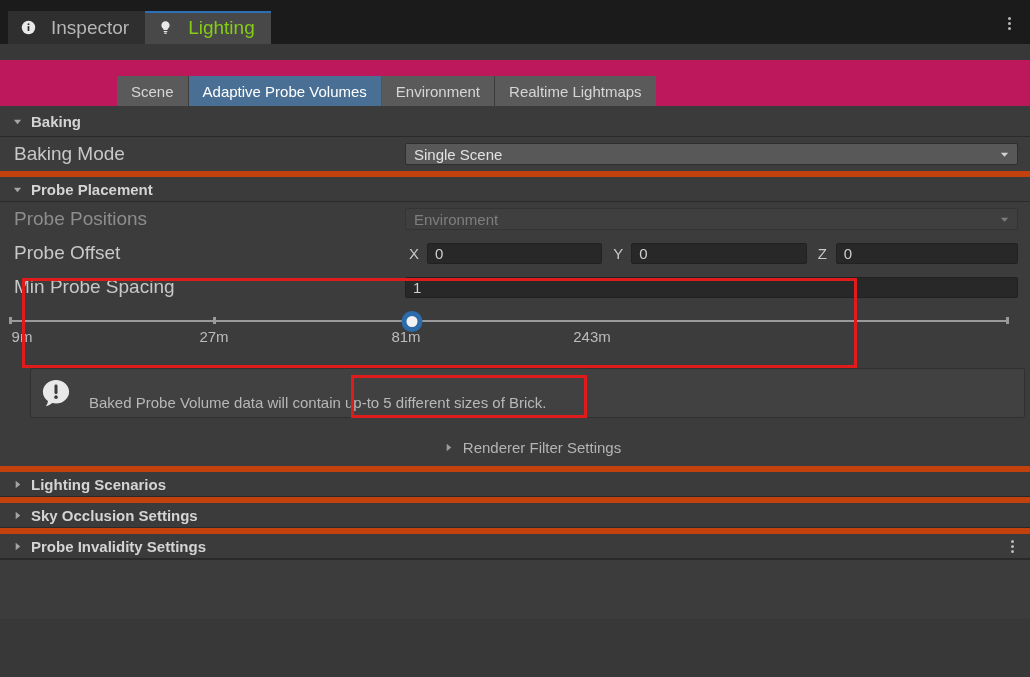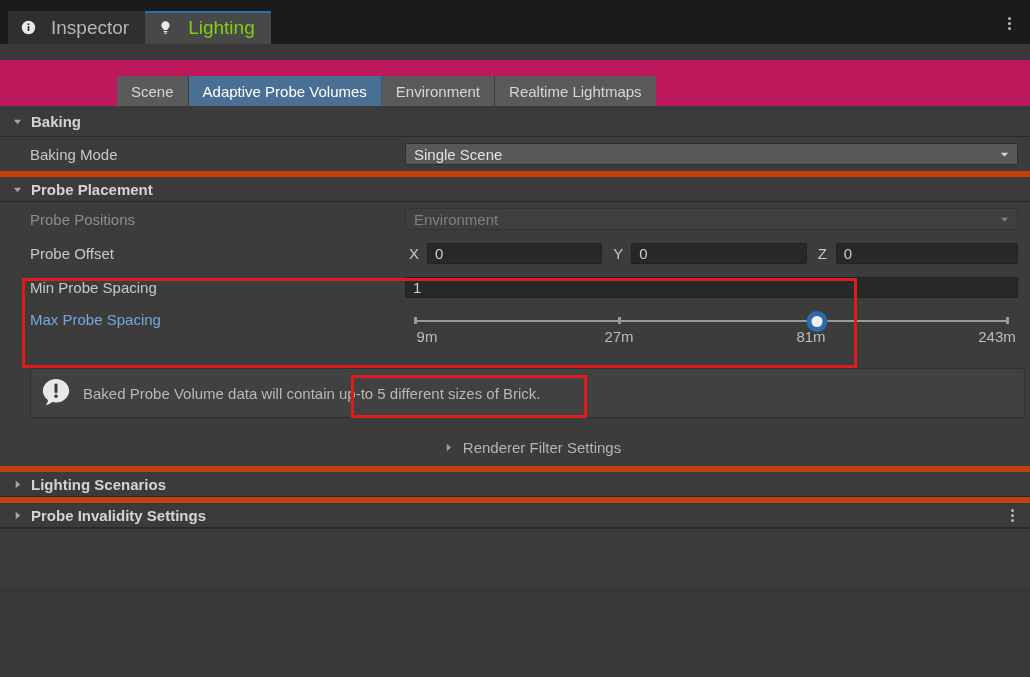--- a/index.html
+++ b/index.html
@@ -176,24 +176,24 @@
   .tri.down { }
   .field-row {
     height: 34px;
     display: flex;
     align-items: center;
     background: #3c3c3c;
     box-sizing: border-box;
   }
   .field-label {
     width: 405px;
-    padding-left: 30px;
+    padding-left: 14px;
     box-sizing: border-box;
     color: #c8c8c8;
-    font-size: 15px;
+    font-size: 19px;
   }
   .field-label.dim { color: #8d8d8d; }
   .field-label.link { color: #74a7df; }
   .field-ctrl {
     flex: 1;
     padding-right: 12px;
     display: flex;
     align-items: center;
   }
 
@@ -322,24 +322,24 @@
     padding: 8px 0 10px 30px;
     box-sizing: border-box;
   }
   .helpbox {
     width: 995px;
     min-height: 50px;
     background: #414141;
     border: 1px solid #303030;
     border-radius: 2px;
     display: flex;
-    align-items: center;
+    align-items: flex-end;
     padding: 6px 10px;
     box-sizing: border-box;
-    gap: 12px;
+    gap: 18px;
   }
   .helpbox-text {
     color: #b8b8b8;
     font-size: 15px;
   }
 
   .foldout-sub {
     height: 38px;
     background: #3c3c3c;
     display: flex;
@@ -512,21 +512,20 @@
     </div>
 
     <div class="row field-row">
       <div class="field-label">Min Probe Spacing</div>
       <div class="field-ctrl">
         <span class="numfield wide">1</span>
       </div>
     </div>
 
     <div class="row field-row" style="height:56px;align-items:flex-start;">
-      <div class="field-label link" style="padding-top:7px;">Max Probe Spacing</div>
       <div class="field-ctrl" style="align-items:flex-start;">
         <div class="slider-wrap">
           <div class="slider-track"></div>
           <div class="slider-tick" style="left:9px;"></div>
           <div class="slider-tick" style="left:213px;"></div>
           <div class="slider-tick" style="left:410px;"></div>
           <div class="slider-tick" style="right:9px;"></div>
           <div class="slider-knob" style="left:412px;"></div>
           <div class="slider-labels" style="top:24px;">
             <span class="slider-label" style="left:22px;">9m</span>
@@ -562,20 +561,28 @@
 
     <div class="row section-header">
       <span class="tri">
         <svg width="11" height="11" viewBox="0 0 12 12">
             <path d="M4 2 L4 10 L9 6 Z" fill="#a5a5a5"></path>
           </svg>
       </span>
       <span>Lighting Scenarios</span>
     </div>
 
+    <div class="row section-header">
+      <span class="tri">
+        <svg width="11" height="11" viewBox="0 0 12 12">
+            <path d="M4 2 L4 10 L9 6 Z" fill="#a5a5a5"></path>
+          </svg>
+      </span>
+      <span>Sky Occlusion Settings</span>
+    </div>
 
     <div class="row section-header">
       <span class="tri">
         <svg width="11" height="11" viewBox="0 0 12 12">
             <path d="M4 2 L4 10 L9 6 Z" fill="#a5a5a5"></path>
           </svg>
       </span>
       <span>Probe Invalidity Settings</span>
       <span class="kebab-row">
           <i></i>

